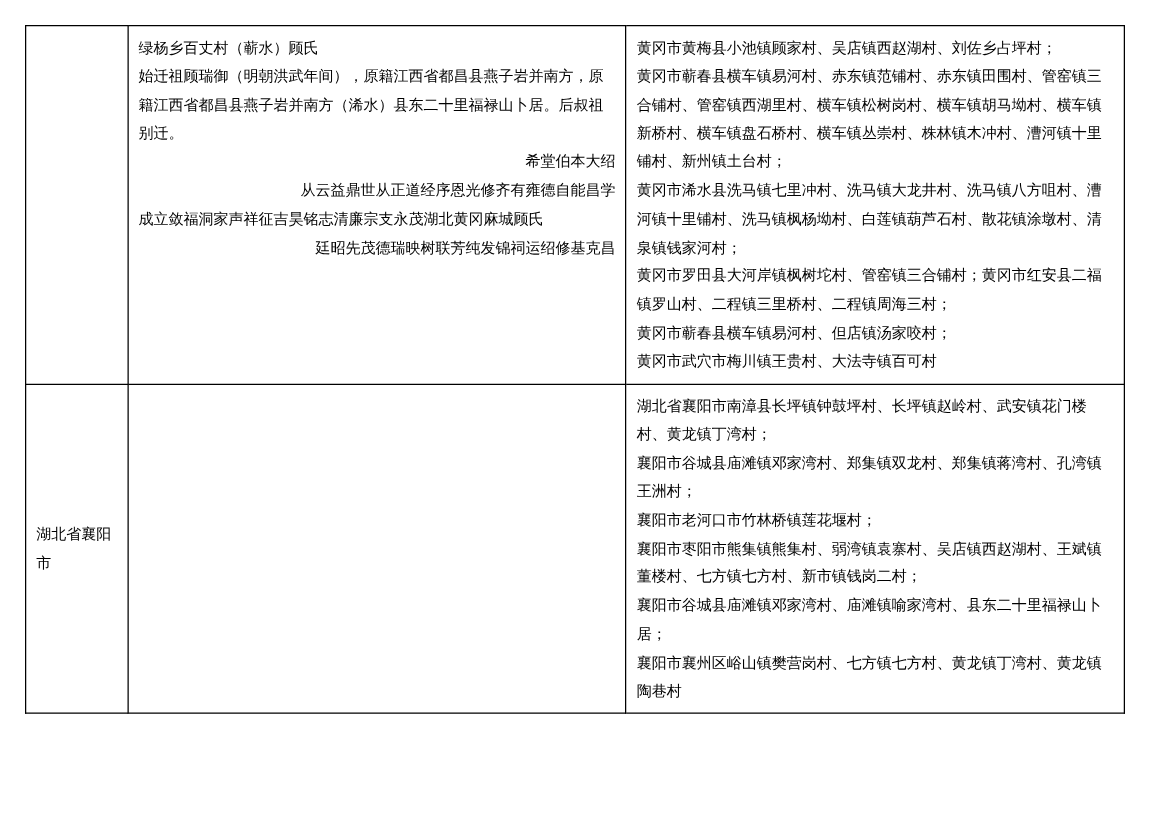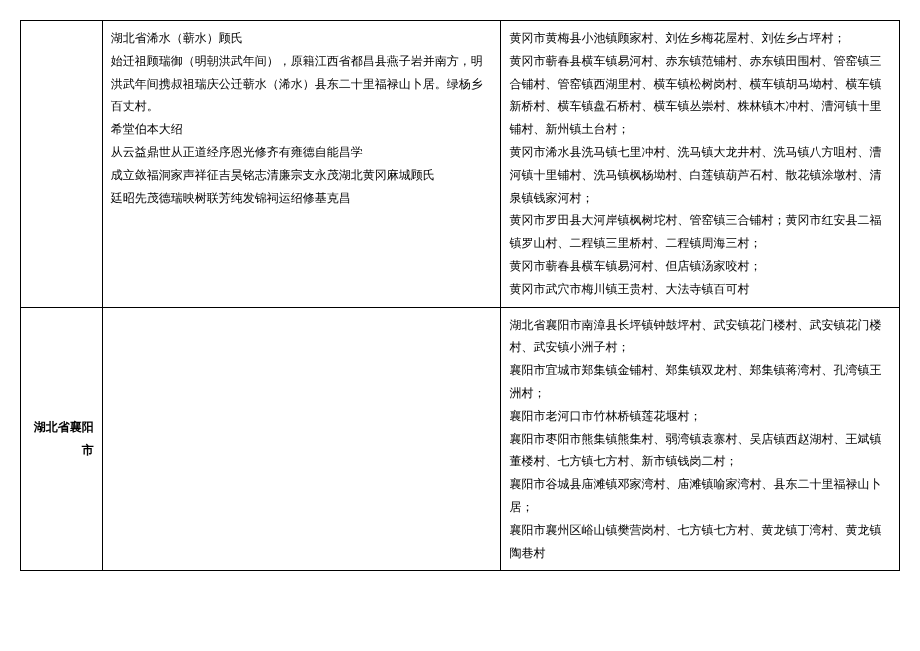--- a/index.html
+++ b/index.html
@@ -25,69 +25,68 @@
     }
     td {
       border: 1px solid #000;
       padding: 6px 8px;
       vertical-align: top;
       line-height: 1.9;
       word-wrap: break-word;
     }
     .col-region {
       width: 80px;
-      text-align: right;
+      text-align: left;
       vertical-align: middle;
-      font-weight: bold;
     }
     .col-desc {
       width: 390px;
     }
     .col-villages {
       width: 390px;
     }
     .center-line {
-      text-align: left;
+      text-align: right;
     }
   </style>
 </head>
 <body>
 
 <div class="page">
   <table>
     <tbody>
         <tr>
       <td class="col-region">
         <span></span>
       </td>
       <td class="col-desc">
-        <div>湖北省浠水（蕲水）顾氏</div>
-        <div>始迁祖顾瑞御（明朝洪武年间），原籍江西省都昌县燕子岩并南方，明洪武年间携叔祖瑞庆公迁蕲水（浠水）县东二十里福禄山卜居。绿杨乡百丈村。</div>
+        <div>绿杨乡百丈村（蕲水）顾氏</div>
+        <div>始迁祖顾瑞御（明朝洪武年间），原籍江西省都昌县燕子岩并南方，原籍江西省都昌县燕子岩并南方（浠水）县东二十里福禄山卜居。后叔祖别迁。</div>
         <div class="center-line">希堂伯本大绍</div>
         <div class="center-line">从云益鼎世从正道经序恩光修齐有雍德自能昌学</div>
         <div>成立敛福洞家声祥征吉昊铭志清廉宗支永茂湖北黄冈麻城顾氏</div>
         <div class="center-line">廷昭先茂德瑞映树联芳纯发锦祠运绍修基克昌</div>
       </td>
       <td class="col-villages">
-        <div>黄冈市黄梅县小池镇顾家村、刘佐乡梅花屋村、刘佐乡占坪村；</div>
+        <div>黄冈市黄梅县小池镇顾家村、吴店镇西赵湖村、刘佐乡占坪村；</div>
         <div>黄冈市蕲春县横车镇易河村、赤东镇范铺村、赤东镇田围村、管窑镇三合铺村、管窑镇西湖里村、横车镇松树岗村、横车镇胡马坳村、横车镇新桥村、横车镇盘石桥村、横车镇丛崇村、株林镇木冲村、漕河镇十里铺村、新州镇土台村；</div>
         <div>黄冈市浠水县洗马镇七里冲村、洗马镇大龙井村、洗马镇八方咀村、漕河镇十里铺村、洗马镇枫杨坳村、白莲镇葫芦石村、散花镇涂墩村、清泉镇钱家河村；</div>
         <div>黄冈市罗田县大河岸镇枫树坨村、管窑镇三合铺村；黄冈市红安县二福镇罗山村、二程镇三里桥村、二程镇周海三村；</div>
         <div>黄冈市蕲春县横车镇易河村、但店镇汤家咬村；</div>
         <div>黄冈市武穴市梅川镇王贵村、大法寺镇百可村</div>
       </td>
     </tr>
     <tr>
       <td class="col-region">
         <span>湖北省襄阳市</span>
       </td>
       <td class="col-desc"></td>
       <td class="col-villages">
-        <div>湖北省襄阳市南漳县长坪镇钟鼓坪村、武安镇花门楼村、武安镇花门楼村、武安镇小洲子村；</div>
-        <div>襄阳市宜城市郑集镇金铺村、郑集镇双龙村、郑集镇蒋湾村、孔湾镇王洲村；</div>
+        <div>湖北省襄阳市南漳县长坪镇钟鼓坪村、长坪镇赵岭村、武安镇花门楼村、黄龙镇丁湾村；</div>
+        <div>襄阳市谷城县庙滩镇邓家湾村、郑集镇双龙村、郑集镇蒋湾村、孔湾镇王洲村；</div>
         <div>襄阳市老河口市竹林桥镇莲花堰村；</div>
         <div>襄阳市枣阳市熊集镇熊集村、弱湾镇袁寨村、吴店镇西赵湖村、王斌镇董楼村、七方镇七方村、新市镇钱岗二村；</div>
         <div>襄阳市谷城县庙滩镇邓家湾村、庙滩镇喻家湾村、县东二十里福禄山卜居；</div>
         <div>襄阳市襄州区峪山镇樊营岗村、七方镇七方村、黄龙镇丁湾村、黄龙镇陶巷村</div>
       </td>
     </tr>
   </tbody>
     </table>
 </div>
 

